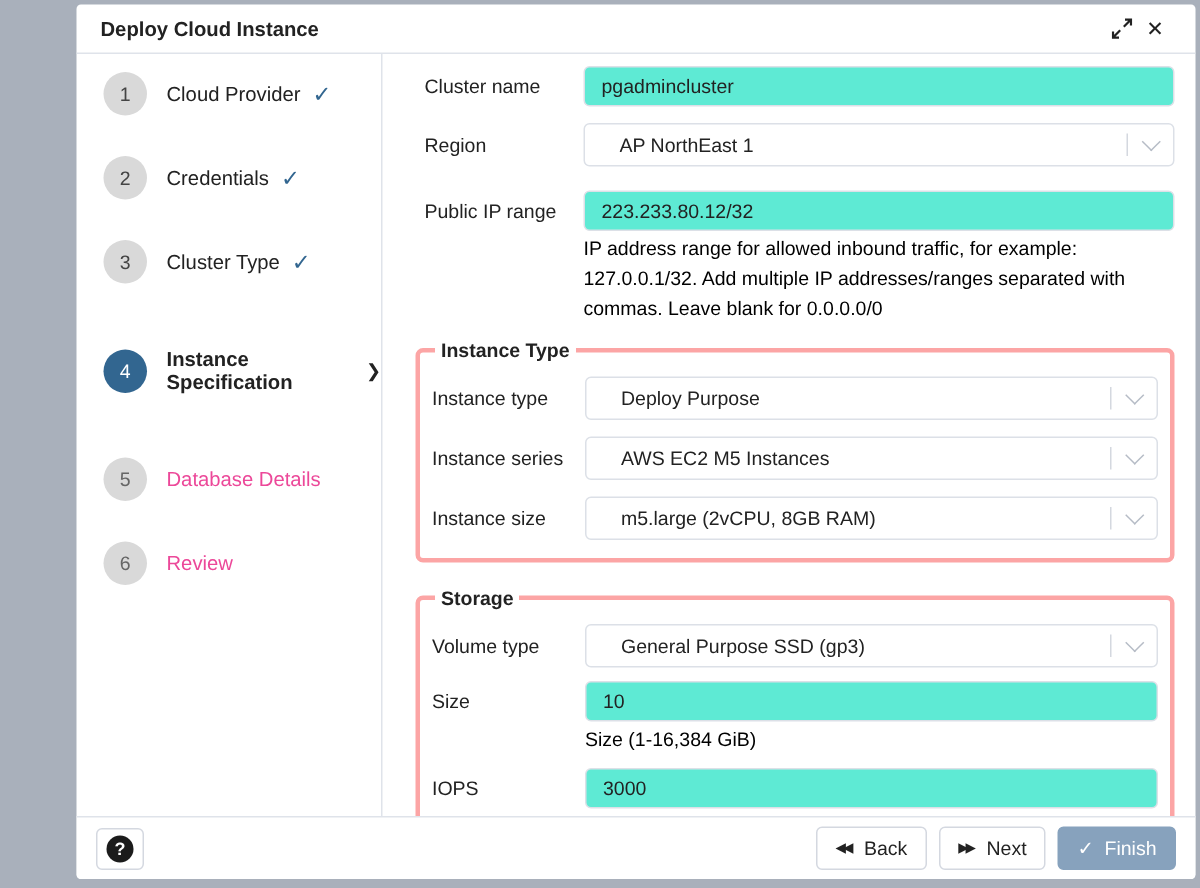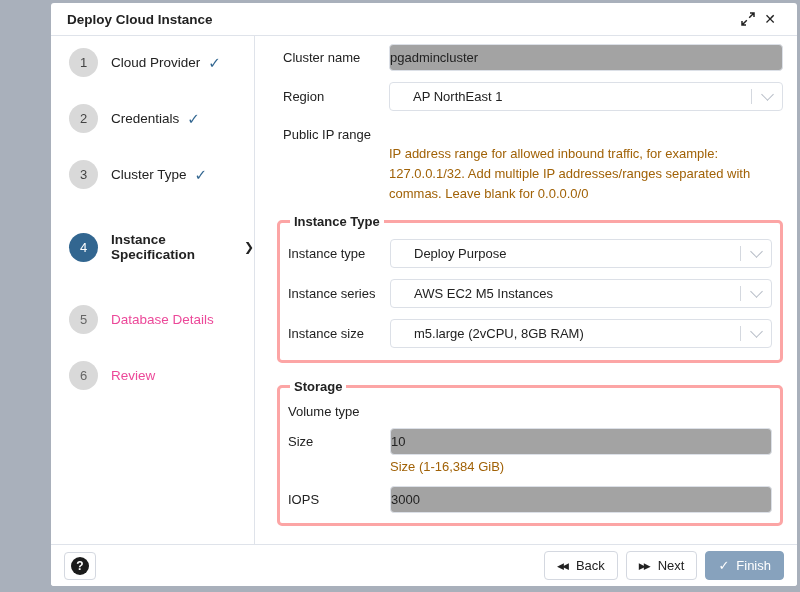--- a/index.html
+++ b/index.html
@@ -27,30 +27,30 @@
   .step.pending .step-circle{color:#666;}
   .step-check{color:#326690;font-weight:bold;font-size:15px;}
   .step-arrow{color:#222;font-weight:bold;font-size:12px;}
   .step.gap-after{margin-bottom:43px;}
   
   .content{flex:1;min-width:0;padding:8px 14px 0 28px;overflow:hidden;}
   .frow{display:flex;align-items:center;margin-bottom:11px;}
   .frow .flabel{width:106px;flex:none;font-size:13px;color:#222;}
   .fcontrol{flex:1;min-width:0;}
   .tinput{width:100%;box-sizing:border-box;height:27px;border:1px solid #dce0e7;
-    border-radius:4px;padding:0 0;font-size:13px;color:#222;outline:none;
-    font-family:"Liberation Sans","DejaVu Sans",sans-serif;background:#a3a3a3;}
+    border-radius:4px;padding:0 11px;font-size:13px;color:#222;outline:none;
+    font-family:"Liberation Sans","DejaVu Sans",sans-serif;background:#5eead4;}
   .select{height:27px;border:1px solid #dce0e7;border-radius:4px;background:#fff;
     display:flex;align-items:center;padding-left:23px;font-size:13px;color:#222;cursor:pointer;}
   .select .sel-text{flex:1;white-space:nowrap;overflow:hidden;}
   .select .sel-sep{width:1px;height:15px;background:#d4d8df;flex:none;}
   .select .sel-chev{width:30px;flex:none;display:flex;align-items:center;justify-content:center;}
   .chev{width:8px;height:8px;border-right:1.6px solid #b6bcc6;border-bottom:1.6px solid #b6bcc6;
     transform:rotate(45deg);margin-top:-4px;}
-  .help-text{margin:2px 0 10px 106px;font-size:13px;line-height:20px;color:#a16207;}
+  .help-text{margin:2px 0 10px 106px;font-size:13px;line-height:20px;color:#000000;}
   fieldset{border:3px solid #fca5a5;border-radius:5px;margin:0 0 16px -6px;
     padding:10px 8px 1px 8px;}
   fieldset legend{font-size:13px;font-weight:bold;color:#222;padding:0 4px;margin-left:2px;}
   fieldset .frow .flabel{width:102px;}
   .storage-fieldset .frow{margin-bottom:9px;}
   
   .footer{flex:none;height:41px;border-top:1px solid #dfe3ea;display:flex;align-items:center;
     padding:0 13px;gap:8px;background:#fff;}
   .help-btn{width:32px;height:28px;border:1px solid #d4d8e0;border-radius:4px;background:#fff;
     display:flex;align-items:center;justify-content:center;cursor:pointer;}
@@ -142,20 +142,23 @@
             <span class="sel-sep"></span>
             <span class="sel-chev">
                 <span class="chev"></span>
               </span>
           </div>
         </div>
       </div>
 
       <div class="frow" style="margin-bottom:0;">
         <span class="flabel">Public IP range</span>
+        <div class="fcontrol">
+          <input class="tinput" type="text" value="223.233.80.12/32" style="">
+        </div>
       </div>
       <div class="help-text">IP address range for allowed inbound traffic, for example: 127.0.0.1/32. Add multiple IP addresses/ranges separated with commas. Leave blank for 0.0.0.0/0</div>
 
       <fieldset>
         <legend>Instance Type</legend>
 
         <div class="frow">
           <span class="flabel">Instance type</span>
           <div class="fcontrol">
             <div class="select">
@@ -193,20 +196,29 @@
             </div>
           </div>
         </div>
       </fieldset>
 
       <fieldset class="storage-fieldset">
         <legend>Storage</legend>
 
         <div class="frow">
           <span class="flabel">Volume type</span>
+          <div class="fcontrol">
+            <div class="select">
+              <span class="sel-text">General Purpose SSD (gp3)</span>
+              <span class="sel-sep"></span>
+              <span class="sel-chev">
+                  <span class="chev"></span>
+                </span>
+            </div>
+          </div>
         </div>
 
         <div class="frow" style="margin-bottom:2px;">
           <span class="flabel">Size</span>
           <div class="fcontrol">
             <input class="tinput" type="text" value="10" style="">
           </div>
         </div>
         <div class="help-text" style="margin:2px 0 9px 102px;">Size (1-16,384 GiB)</div>
 

